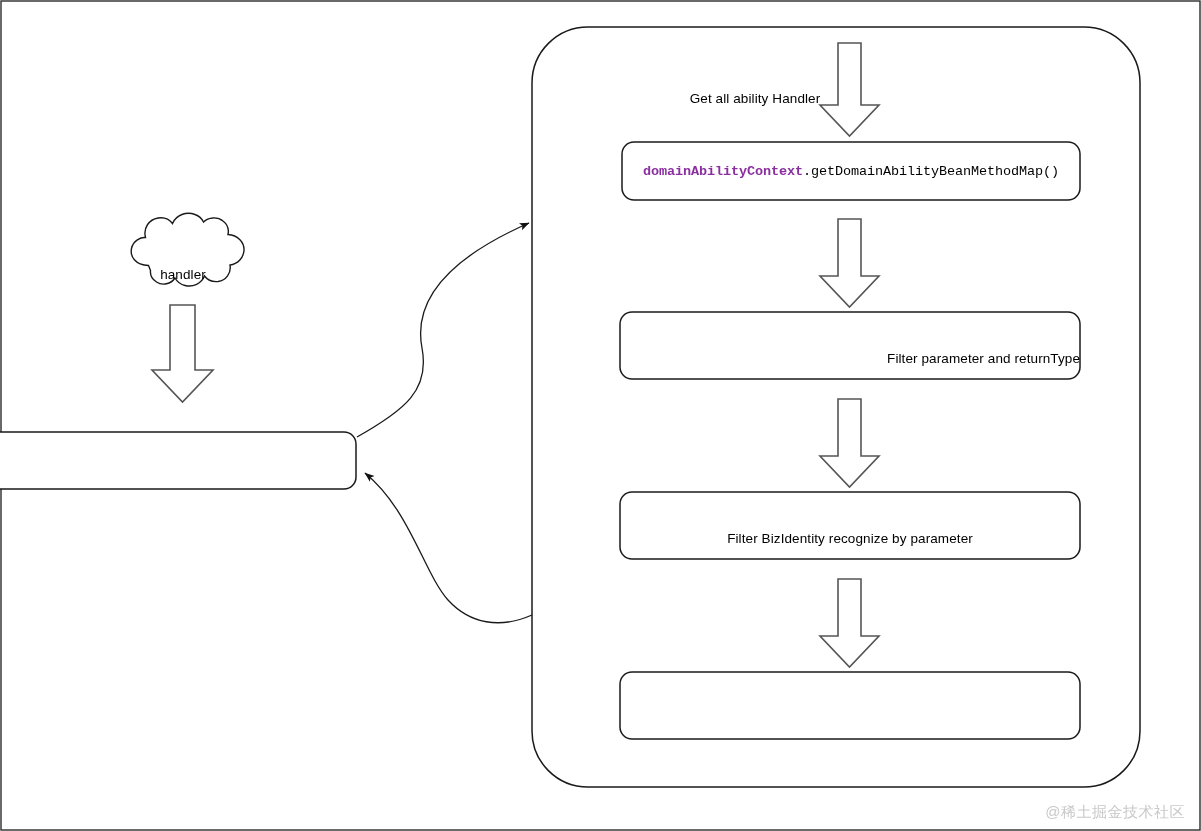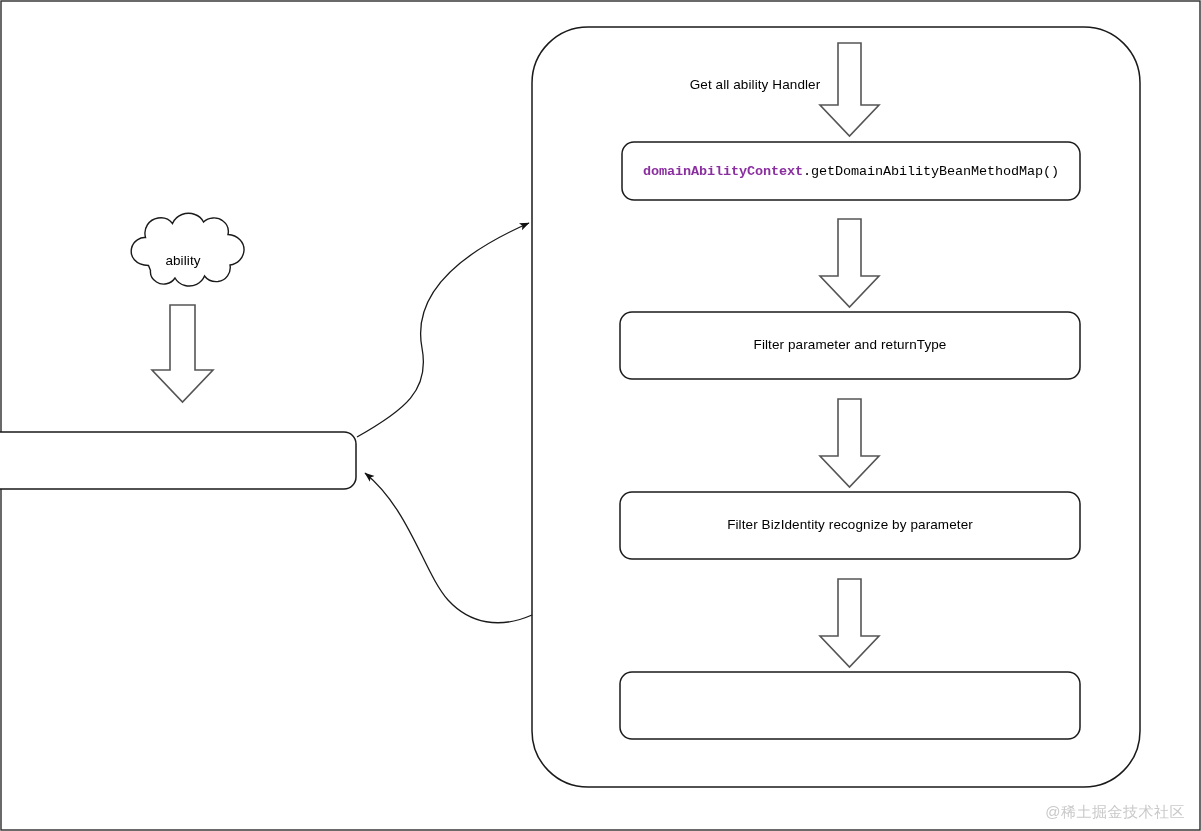--- a/index.html
+++ b/index.html
@@ -34,20 +34,21 @@
     justify-content: center;
     text-align: center;
     pointer-events: none;
     color: #000000;
   }
   .sans {
     font-family: "Liberation Sans", sans-serif;
     font-size: 13.5px;
     line-height: 1.5;
     letter-spacing: 0.1px;
+    margin-top: 14px;
   }
   .mono {
     font-family: "Liberation Mono", monospace;
     font-size: 13.5px;
     line-height: 1.9;
     letter-spacing: -0.1px;
   }
   .mono .code-accent {
     color: #8B2FA0;
     font-weight: bold;
@@ -127,33 +128,33 @@
 
     <path d="M838,219 L861,219 L861,276 L879,276 L849.5,307 L820,276 L838,276 Z" fill="#ffffff" stroke="#555555" stroke-width="1.6"></path>
 
     <path d="M838,399 L861,399 L861,456 L879,456 L849.5,487 L820,456 L838,456 Z" fill="#ffffff" stroke="#555555" stroke-width="1.6"></path>
 
     <path d="M838,579 L861,579 L861,636 L879,636 L849.5,667 L820,636 L838,636 Z" fill="#ffffff" stroke="#555555" stroke-width="1.6"></path>
 
   </svg>
 
   <div class="node-label sans" style="left:137px; top:245px; width:92px; height:32px;">
-    <span>ability</span>
+    <span>handler</span>
   </div>
 
 
   <div class="node-label sans" style="left:660px; top:74px; width:190px; height:22px;">
     <span>Get all ability Handler</span>
   </div>
 
   <div class="node-label mono" style="left:622px; top:142px; width:458px; height:60px;">
     <span><span class="code-accent">domainAbilityContext</span><span>.getDomainAbilityBeanMethodMap()</span></span>
   </div>
 
-  <div class="node-label sans" style="left:620px; top:312px; width:460px; height:67px;">
+  <div class="node-label sans" style="left:620px; top:312px; width:460px; height:67px;align-items:flex-end;">
     <span>Filter parameter and returnType</span>
   </div>
 
   <div class="node-label sans" style="left:620px; top:492px; width:460px; height:67px;text-align:right;">
     <span>Filter BizIdentity recognize by parameter</span>
   </div>
 
 
   <div class="watermark">@稀土掘金技术社区</div>
 

